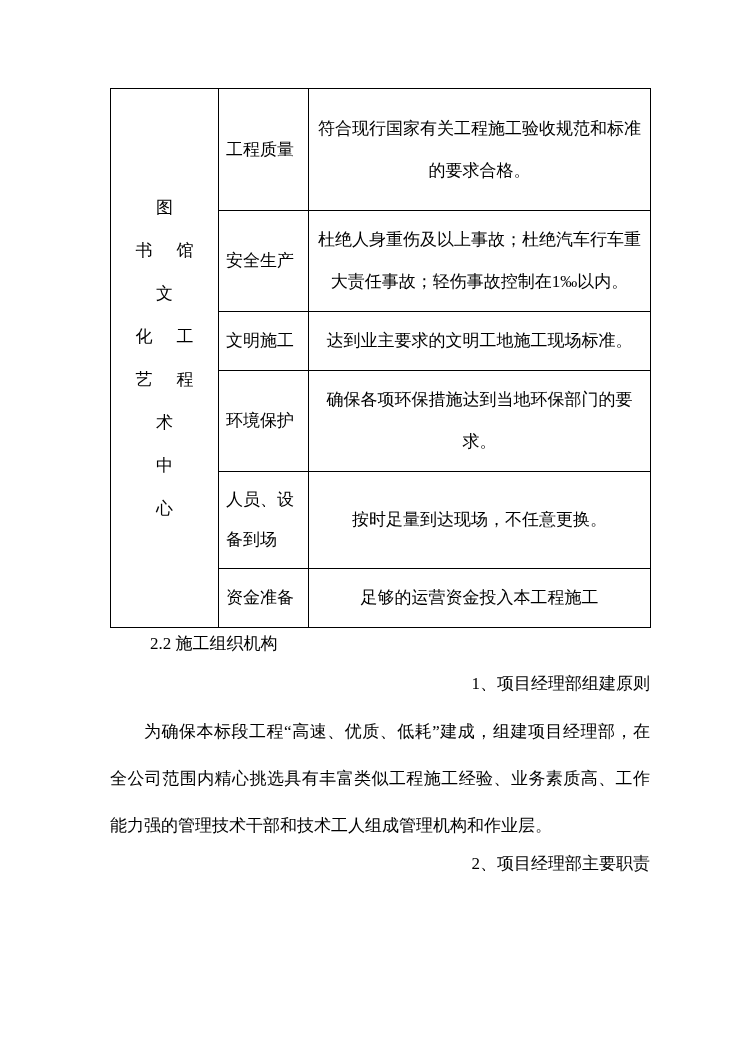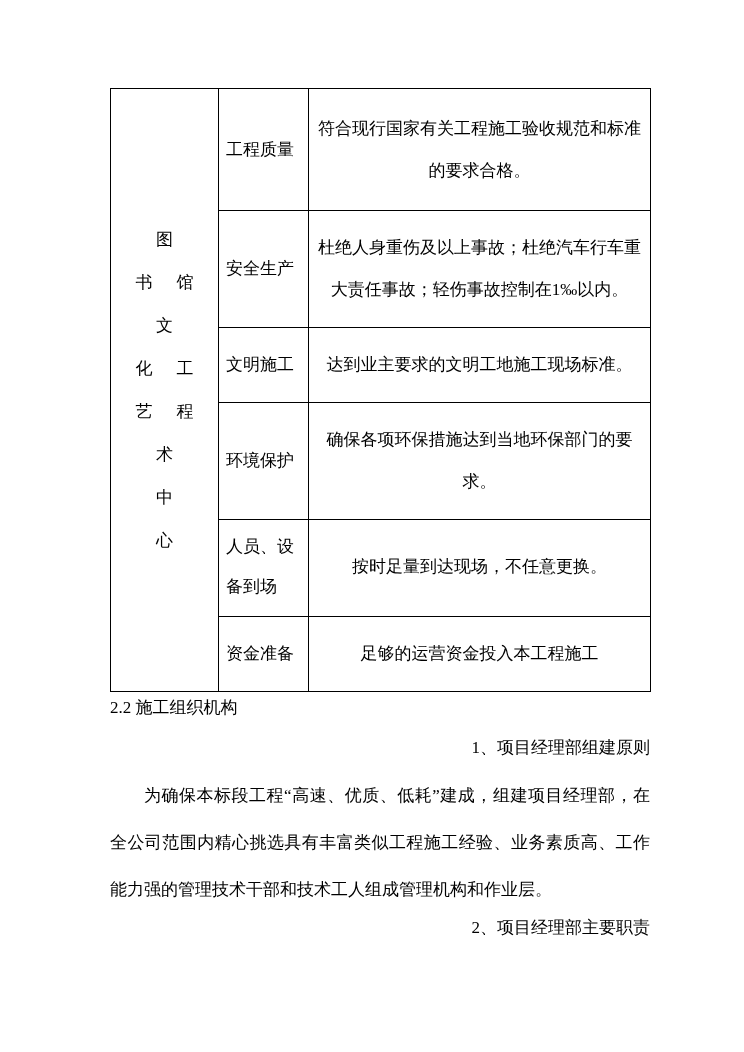--- a/index.html
+++ b/index.html
@@ -28,50 +28,51 @@
     overflow: hidden;
   }
   .col-a { width: 108px; }
   .col-b { width: 90px; }
   .col-c { width: 342px; }
 
   .req-table tr:nth-child(1) { height: 122px; }
   .req-table tr:nth-child(2) { height: 87px; }
   .req-table tr:nth-child(3) { height: 43px; }
   .req-table tr:nth-child(4) { height: 45px; }
-  .req-table tr:nth-child(5) { height: 82px; font-family: Liberation Mono, monospace; }
+  .req-table tr:nth-child(5) { height: 82px; }
   .req-table tr:nth-child(6) { height: 53px; }
 
   .title-cell {
     vertical-align: top;
     font-size: 18px;
   }
   .t-line {
     height: 43px;
     display: flex;
     justify-content: center;
     align-items: center;
   }
   .t-side:not(:empty) { margin-left: 24px; }
 
   .label-cell {
     padding: 8px 7px;
     line-height: 40px;
   }
   .content-cell {
-    padding: 16px 8px;
+    padding: 8px 8px;
     line-height: 42px;
   }
   .c-center { text-align: center; }
   .c-left   { text-align: center; }
 
   
   .section-heading {
     font-size: 17px;
     line-height: 32px;
+    margin-left: 40px;
   }
   .sub-heading {
     font-size: 17px;
     text-align: right;
   }
   .s1 { line-height: 48px; text-indent: 2em; }
   .s2 { line-height: 30px; text-indent: 2.7em; }
   .para {
     font-size: 17px;
     line-height: 47px;

